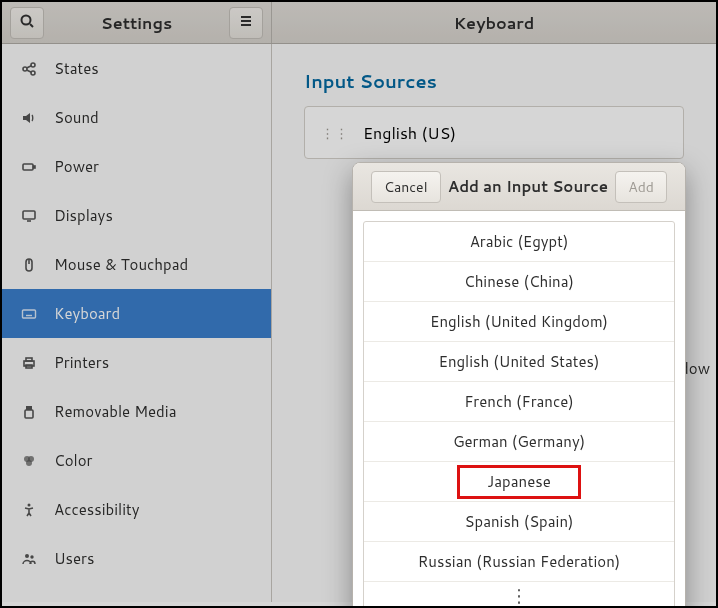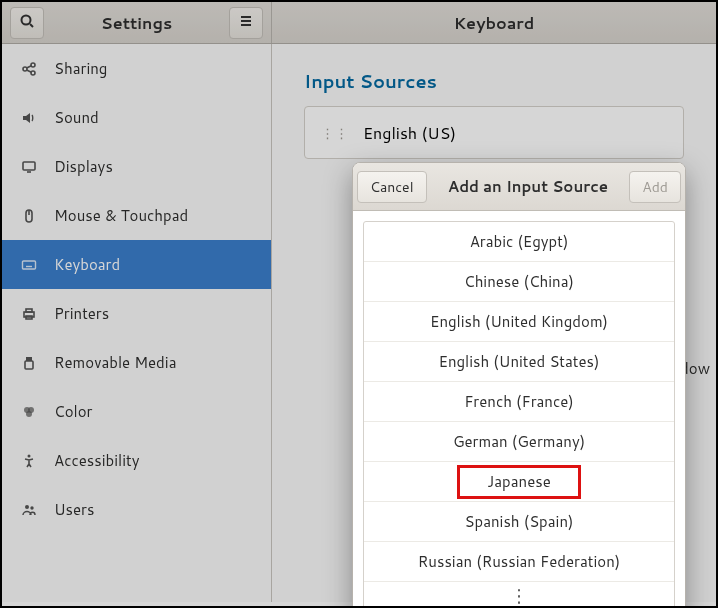--- a/index.html
+++ b/index.html
@@ -19,21 +19,21 @@
   .section-title { font-weight: 700; font-size: 18px; color: #0369a1; margin-bottom: 12px; }
   .input-list { border: 1px solid #d5d1cb; border-radius: 4px; background: #fff; }
   .input-row { display: flex; align-items: center; padding: 14px 16px; gap: 14px; }
   .grip { color: #9c9892; font-size: 13px; letter-spacing: 1px; }
   .bg-text-right { position: absolute; right: 6px; top: 356px; font-size: 15px; color: #2e2e2e; }
   .compose-row { position: absolute; left: 380px; right: 0; top: 578px; font-size: 15px; color: #2e2e2e; }
   
   .scrim { position: absolute; inset: 0; background: rgba(0,0,0,0.16); }
   
   .dialog { position: absolute; left: 350px; top: 160px; width: 334px; background: #fff; border: 1px solid #b6b2ac; border-radius: 8px; box-shadow: 0 10px 28px rgba(0,0,0,0.35); overflow: hidden; }
-  .dlg-head { height: 48px; background: linear-gradient(#e9e6e1,#dcd8d2); border-bottom: 1px solid #c0bcb5; display: flex; align-items: center; justify-content: space-between; padding: 0 4px; }
+  .dlg-head { height: 48px; background: linear-gradient(#e9e6e1,#dcd8d2); border-bottom: 1px solid #c0bcb5; display: flex; align-items: center; justify-content: space-between; padding: 0 18px; }
   .dlg-title { font-weight: 700; font-size: 15px; color: #2e2e2e; }
   .dlg-btn { padding: 5px 12px; border: 1px solid #c4c0ba; border-radius: 4px; background: linear-gradient(#f5f3ef,#e7e4de); font-size: 14px; cursor: pointer; color: #2e2e2e; }
   .dlg-btn.disabled { color: #9e9a94; cursor: default; }
   .dlg-body { padding: 10px; }
   .lang-list { border: 1px solid #d5d1cb; border-radius: 3px; background: #fff; }
   .lang-item { padding: 9px 0; text-align: center; font-size: 15px; color: #2e2e2e; border-bottom: 1px solid #eceae5; cursor: pointer; position: relative; }
   .lang-item:last-child { border-bottom: none; }
   .lang-item.hl::after { content:""; position:absolute; left:50%; top:3px; transform:translateX(-50%); width:118px; height:28px; border:3px solid #d11; pointer-events:none; }
   .more-dots { font-size: 18px; color: #555; line-height: 0.4; padding: 10px 0 14px; }
   svg { width: 16px; height: 16px; }
@@ -66,30 +66,39 @@
     <div class="sb-item">
         <span class="ic">
           <svg viewBox="0 0 16 16" fill="none" stroke="currentColor" stroke-width="1.6">
             <circle cx="4" cy="8" r="2"></circle>
             <circle cx="12" cy="4" r="2"></circle>
             <circle cx="12" cy="12" r="2"></circle>
             <line x1="5.7" y1="7" x2="10.3" y2="4.8"></line>
             <line x1="5.7" y1="9" x2="10.3" y2="11.2"></line>
           </svg>
         </span>
-        <span>Sharing</span>
+        <span>States</span>
       </div>
     <div class="sb-item">
         <span class="ic">
           <svg viewBox="0 0 16 16" fill="currentColor">
             <path d="M2 6h3l4-3v10l-4-3H2z"></path>
             <path d="M11 5c1 1 1 5 0 6" fill="none" stroke="currentColor" stroke-width="1.4"></path>
           </svg>
         </span>
         <span>Sound</span>
+      </div>
+    <div class="sb-item">
+        <span class="ic">
+          <svg viewBox="0 0 16 16" fill="none" stroke="currentColor" stroke-width="1.6">
+            <rect x="2" y="5" width="10" height="6" rx="1"></rect>
+            <rect x="12.5" y="7" width="1.5" height="2" fill="currentColor"></rect>
+          </svg>
+        </span>
+        <span>Power</span>
       </div>
     <div class="sb-item">
         <span class="ic">
           <svg viewBox="0 0 16 16" fill="none" stroke="currentColor" stroke-width="1.6">
             <rect x="2" y="3" width="12" height="8" rx="1"></rect>
             <line x1="6" y1="13" x2="10" y2="13"></line>
           </svg>
         </span>
         <span>Displays</span>
       </div>

